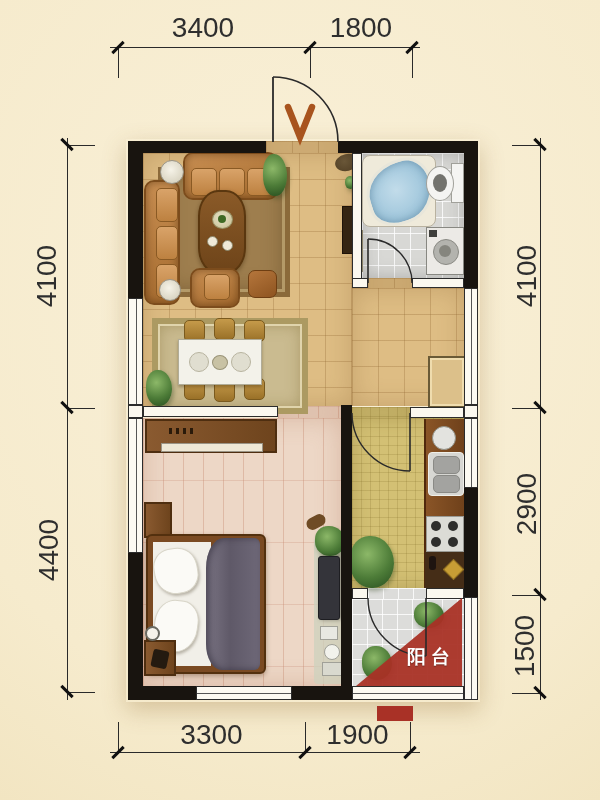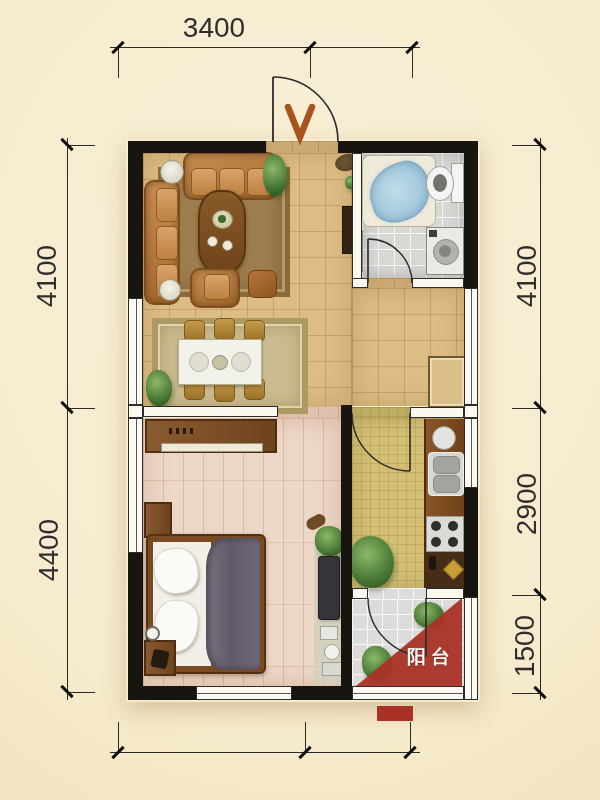--- a/index.html
+++ b/index.html
@@ -86,21 +86,24 @@
   <div class="tick" style="left:297px;top:751px;"></div>
   <div class="tick" style="left:402px;top:751px;"></div>
   <div class="tick v" style="left:59px;top:143px;"></div>
   <div class="tick v" style="left:59px;top:406px;"></div>
   <div class="tick v" style="left:59px;top:690px;"></div>
   <div class="tick v" style="left:532px;top:143px;"></div>
   <div class="tick v" style="left:532px;top:406px;"></div>
   <div class="tick v" style="left:532px;top:593px;"></div>
   <div class="tick v" style="left:532px;top:691px;"></div>
 
-  <div class="dimtext" style="left:118px;top:12px;width:192px;">3400</div>
+  <div class="dimtext" style="left:107px;top:12px;width:192px;">3400</div>
+  <div class="dimtext" style="left:310px;top:12px;width:102px;">1800</div>
+  <div class="dimtext" style="left:118px;top:719px;width:187px;">3300</div>
+  <div class="dimtext" style="left:305px;top:719px;width:105px;">1900</div>
   <div class="dimtext vtext" style="left:-33px;top:260px;width:160px;">4100</div>
   <div class="dimtext vtext" style="left:-31px;top:534px;width:160px;">4400</div>
   <div class="dimtext vtext" style="left:447px;top:260px;width:160px;">4100</div>
   <div class="dimtext vtext" style="left:447px;top:488px;width:160px;">2900</div>
   <div class="dimtext vtext" style="left:445px;top:630px;width:160px;">1500</div>
 
   <div class="abs" style="left:126px;top:139px;width:354px;height:563px;box-shadow:0 8px 22px rgba(140,100,40,.30);"></div>
 
   <div class="abs floor-tan" style="left:143px;top:153px;width:209px;height:253px;"></div>
   <div class="abs floor-tan" style="left:352px;top:288px;width:112px;height:118px;"></div>

